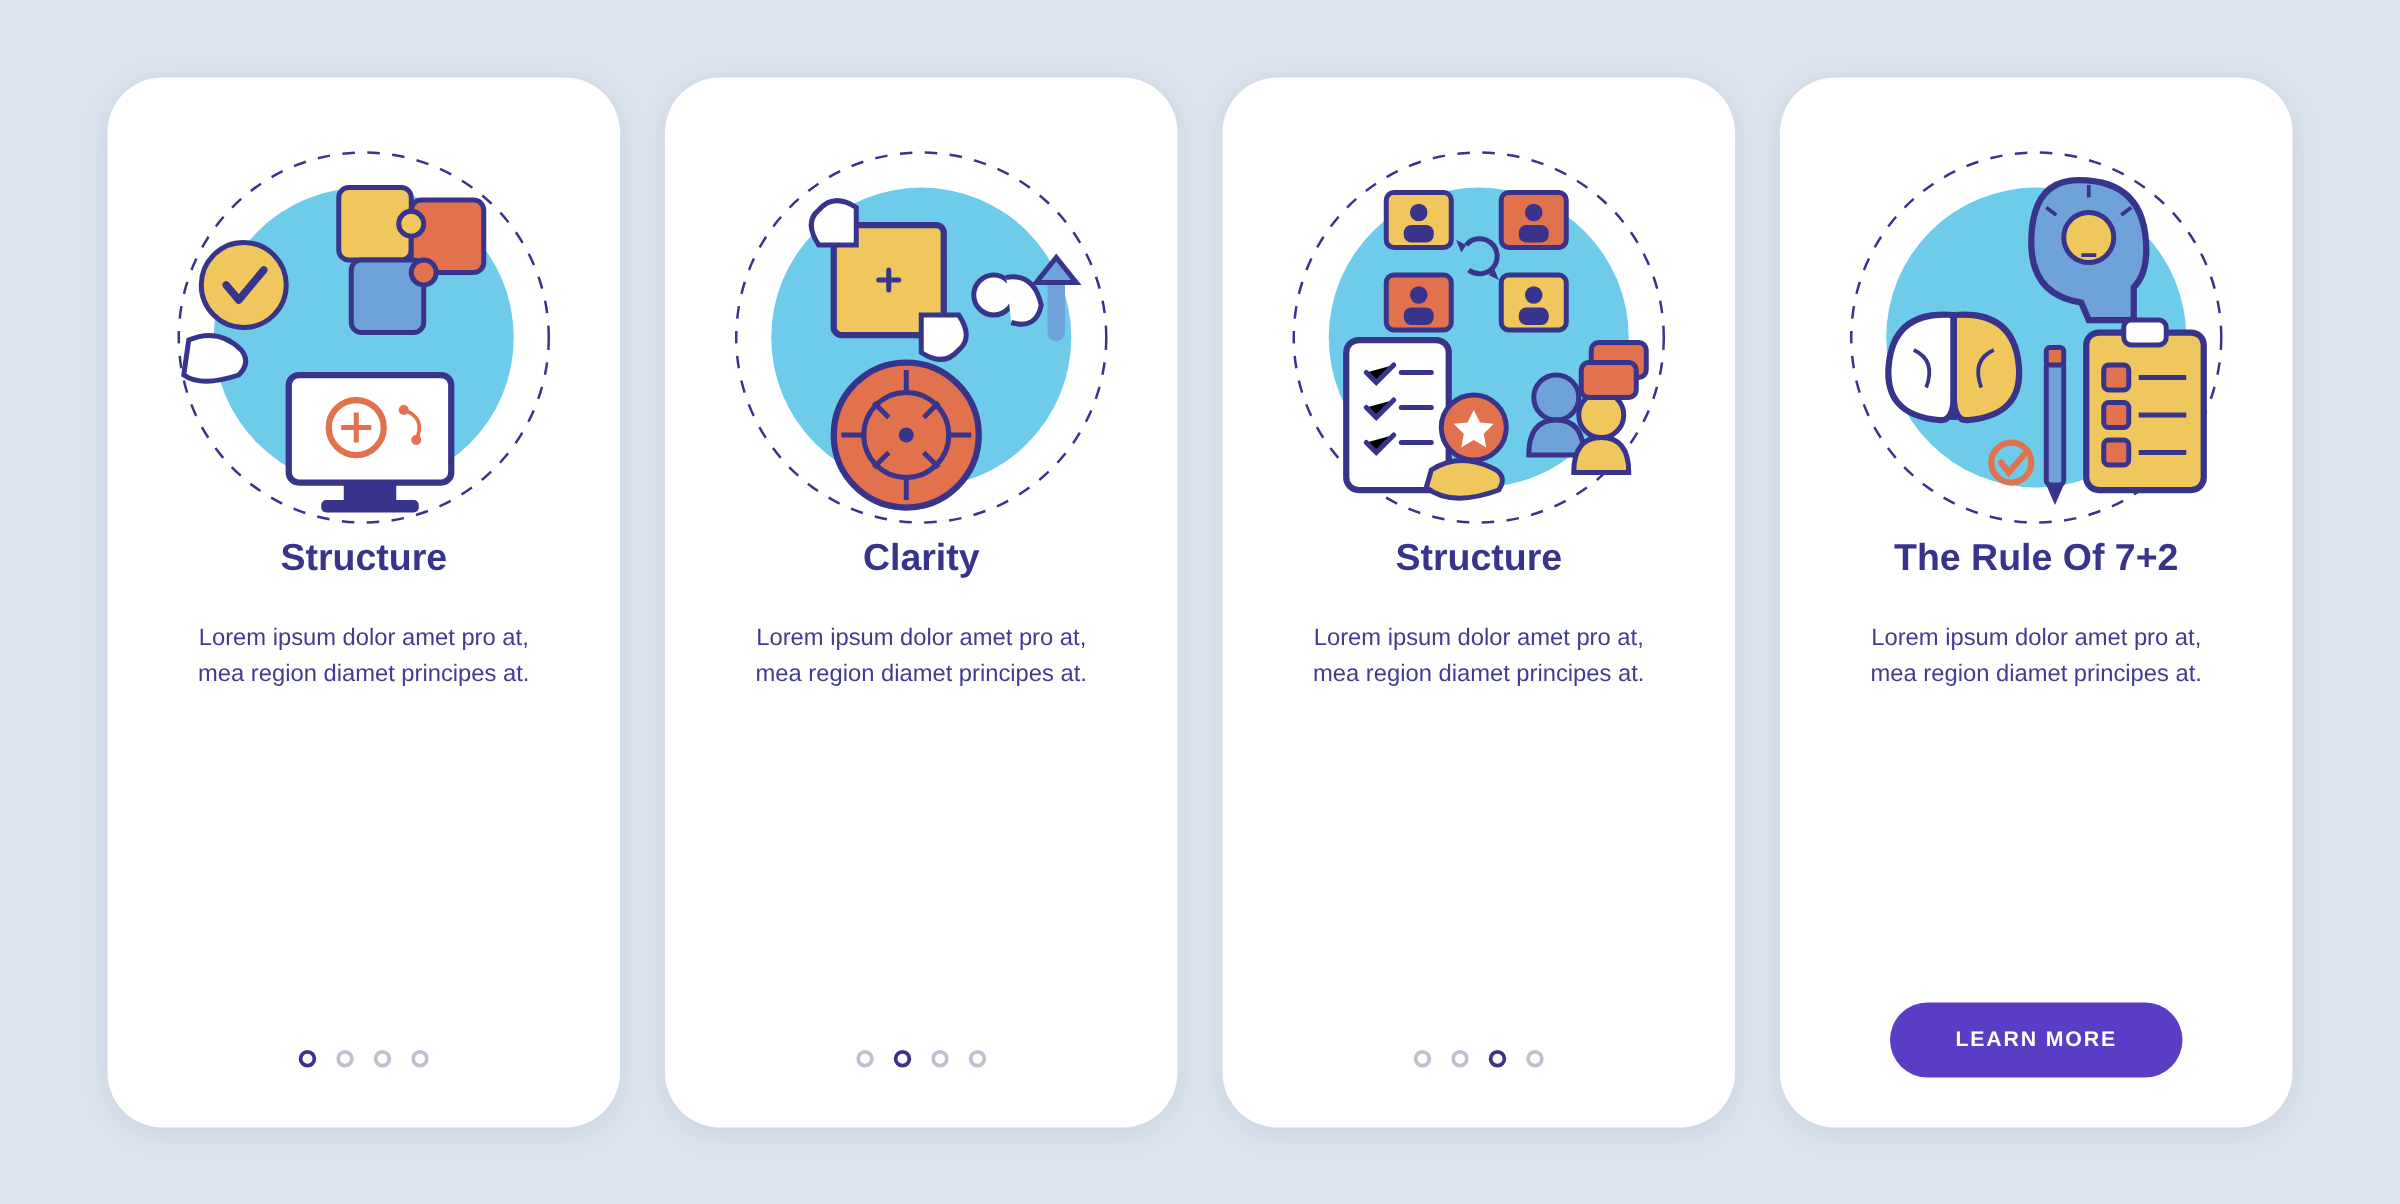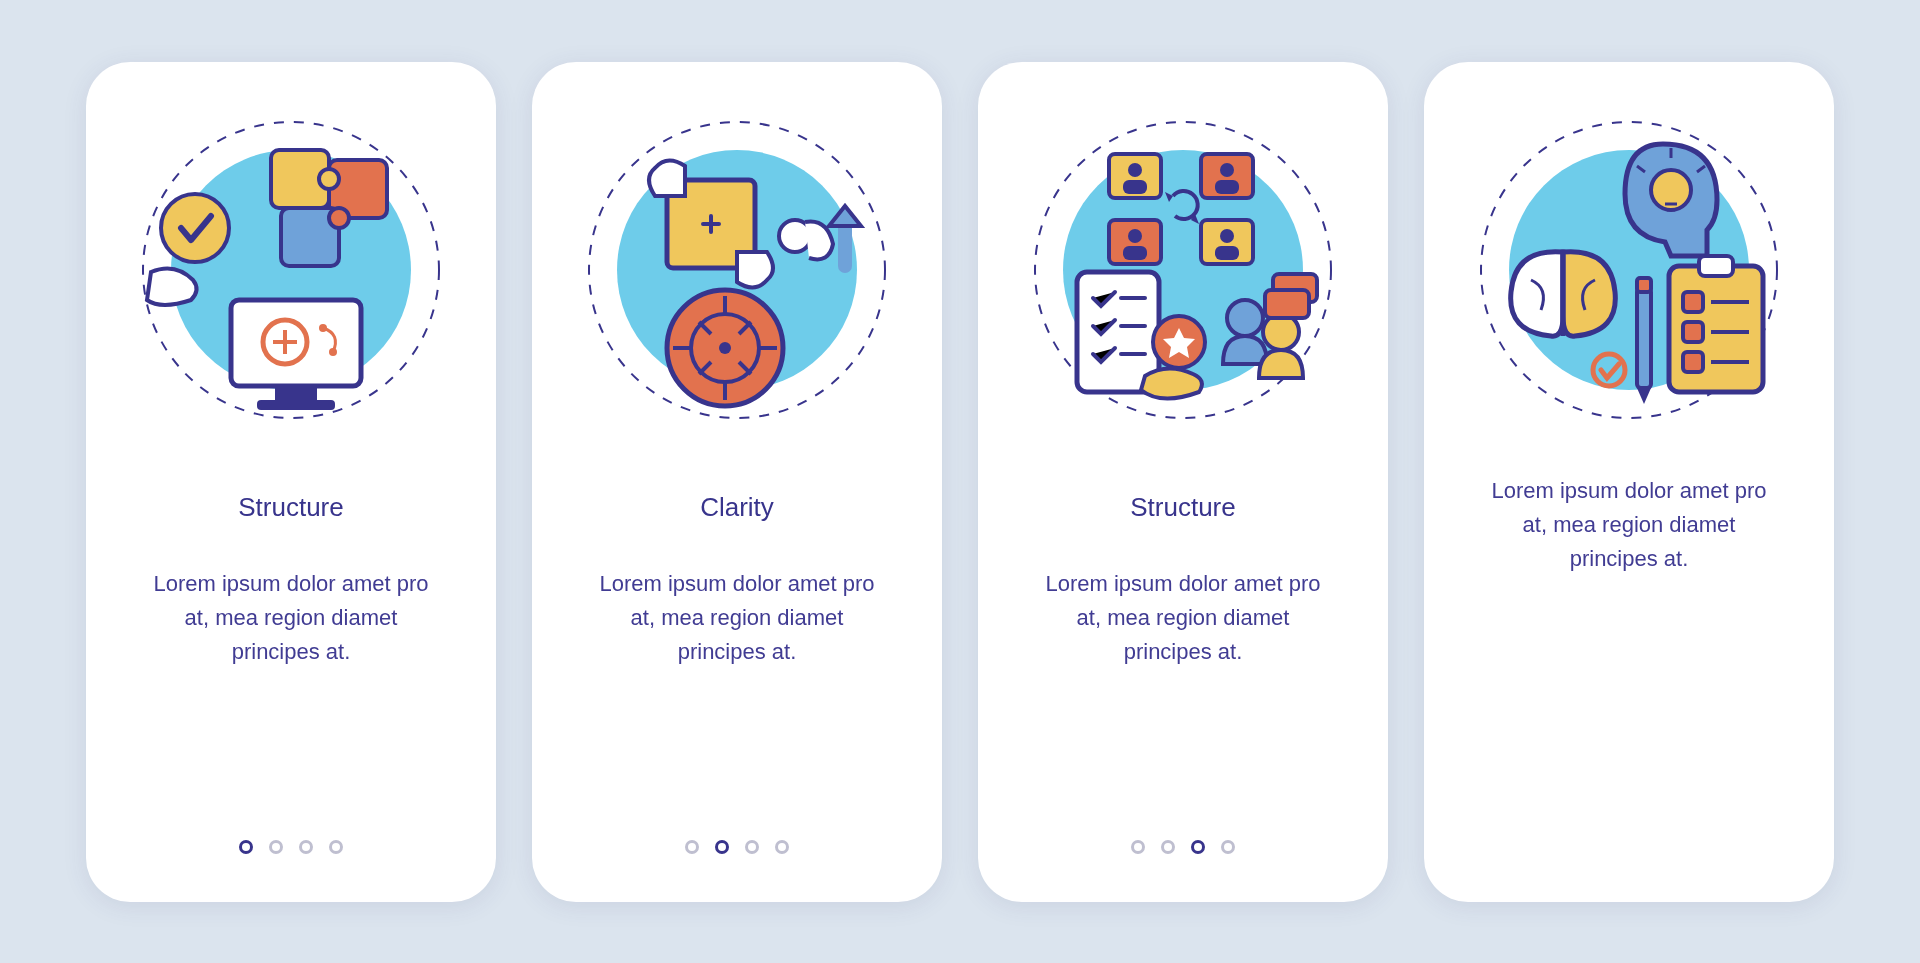--- a/index.html
+++ b/index.html
@@ -45,32 +45,31 @@
   }
   .illus{
     width:320px;
     height:320px;
     display:flex;
     align-items:center;
     justify-content:center;
   }
   .illus svg{width:100%;height:100%;}
   .title{
-    font-size:26px;
-    font-weight:400;
+    font-size:30px;
+    font-weight:700;
     color:var(--accent);
-    margin-top:62px;
     text-align:center;
   }
   .body{
-    font-size:22px;
+    font-size:19px;
     line-height:1.55;
     color:var(--text);
     text-align:center;
-    margin-top:44px;
+    margin-top:32px;
     max-width:300px;
   }
   .dots{
     position:absolute;
     bottom:48px;
     display:flex;
     gap:16px;
   }
   .dot{
     width:14px;height:14px;border-radius:50%;
@@ -277,16 +276,18 @@
           <rect x="30" y="-10" width="34" height="20" rx="6" fill="#fff" stroke="var(--stroke)" stroke-width="4"></rect>
           <rect x="14" y="26" width="20" height="20" rx="4" fill="var(--orange)" stroke="var(--stroke)" stroke-width="4"></rect>
           <rect x="14" y="56" width="20" height="20" rx="4" fill="var(--orange)" stroke="var(--stroke)" stroke-width="4"></rect>
           <rect x="14" y="86" width="20" height="20" rx="4" fill="var(--orange)" stroke="var(--stroke)" stroke-width="4"></rect>
           <line x1="42" y1="36" x2="80" y2="36" stroke="var(--stroke)" stroke-width="4"></line>
           <line x1="42" y1="66" x2="80" y2="66" stroke="var(--stroke)" stroke-width="4"></line>
           <line x1="42" y1="96" x2="80" y2="96" stroke="var(--stroke)" stroke-width="4"></line>
         </g>
       </svg>
     </div>
-    <p class="body">Lorem ipsum dolor amet pro at, mea region diamet principes at.</p>
+    <h2 class="title">The Rule Of 7+2</h2>
+    <p class="body">Lorem ipsum dolor amet pro at, mea region diamet principes at.</p>
+    <button class="cta">LEARN MORE</button>
   </div>
 
 </div>
 
 </body></html>

